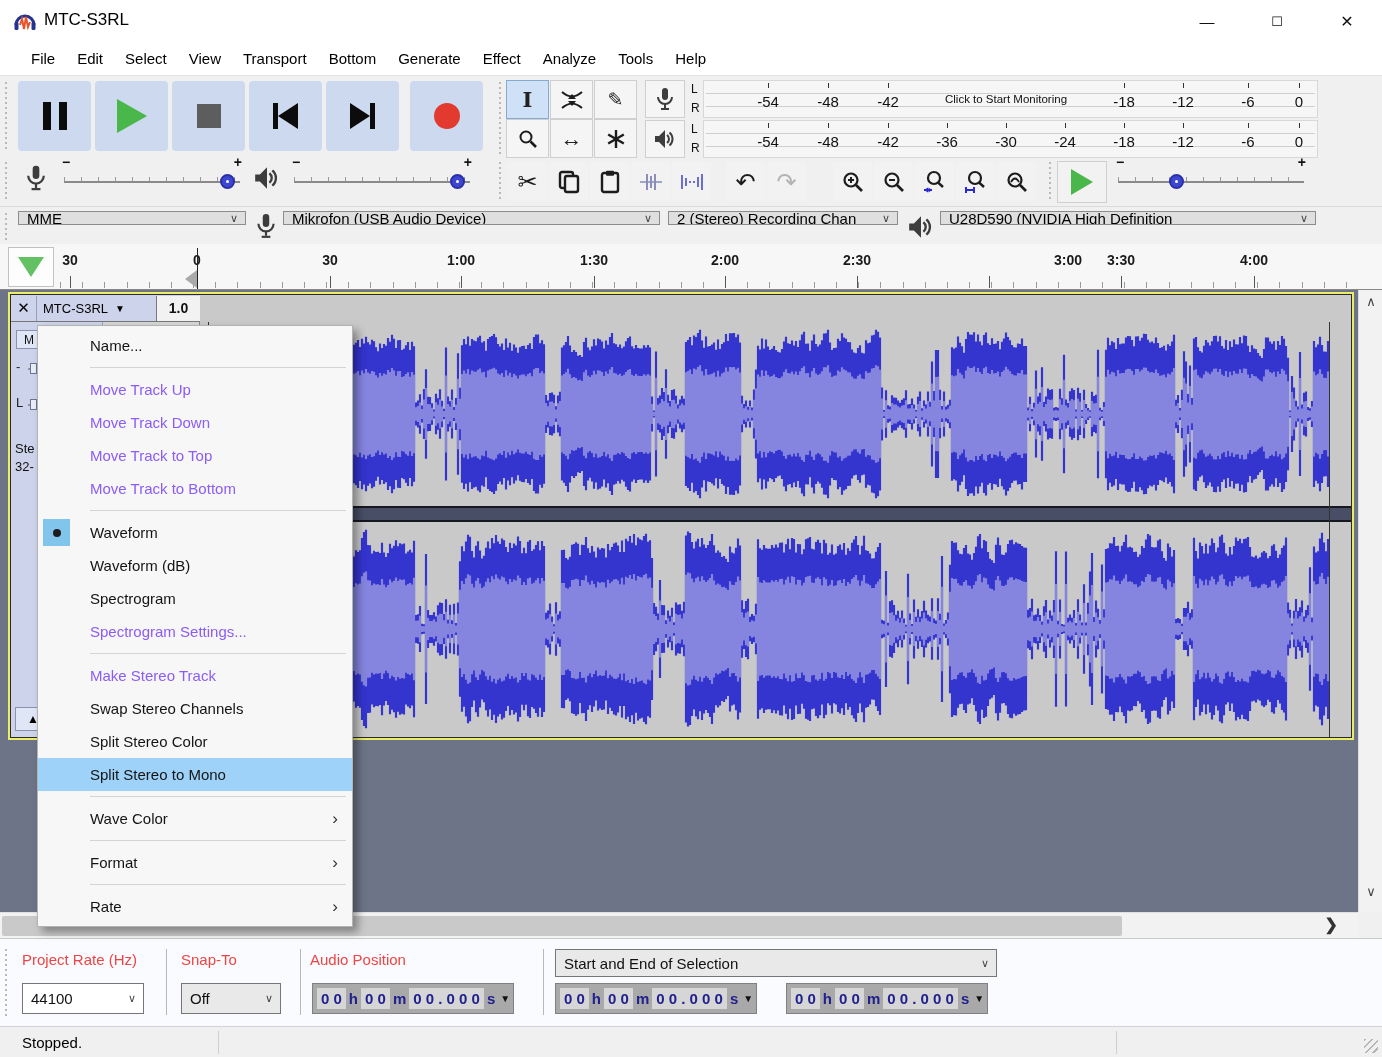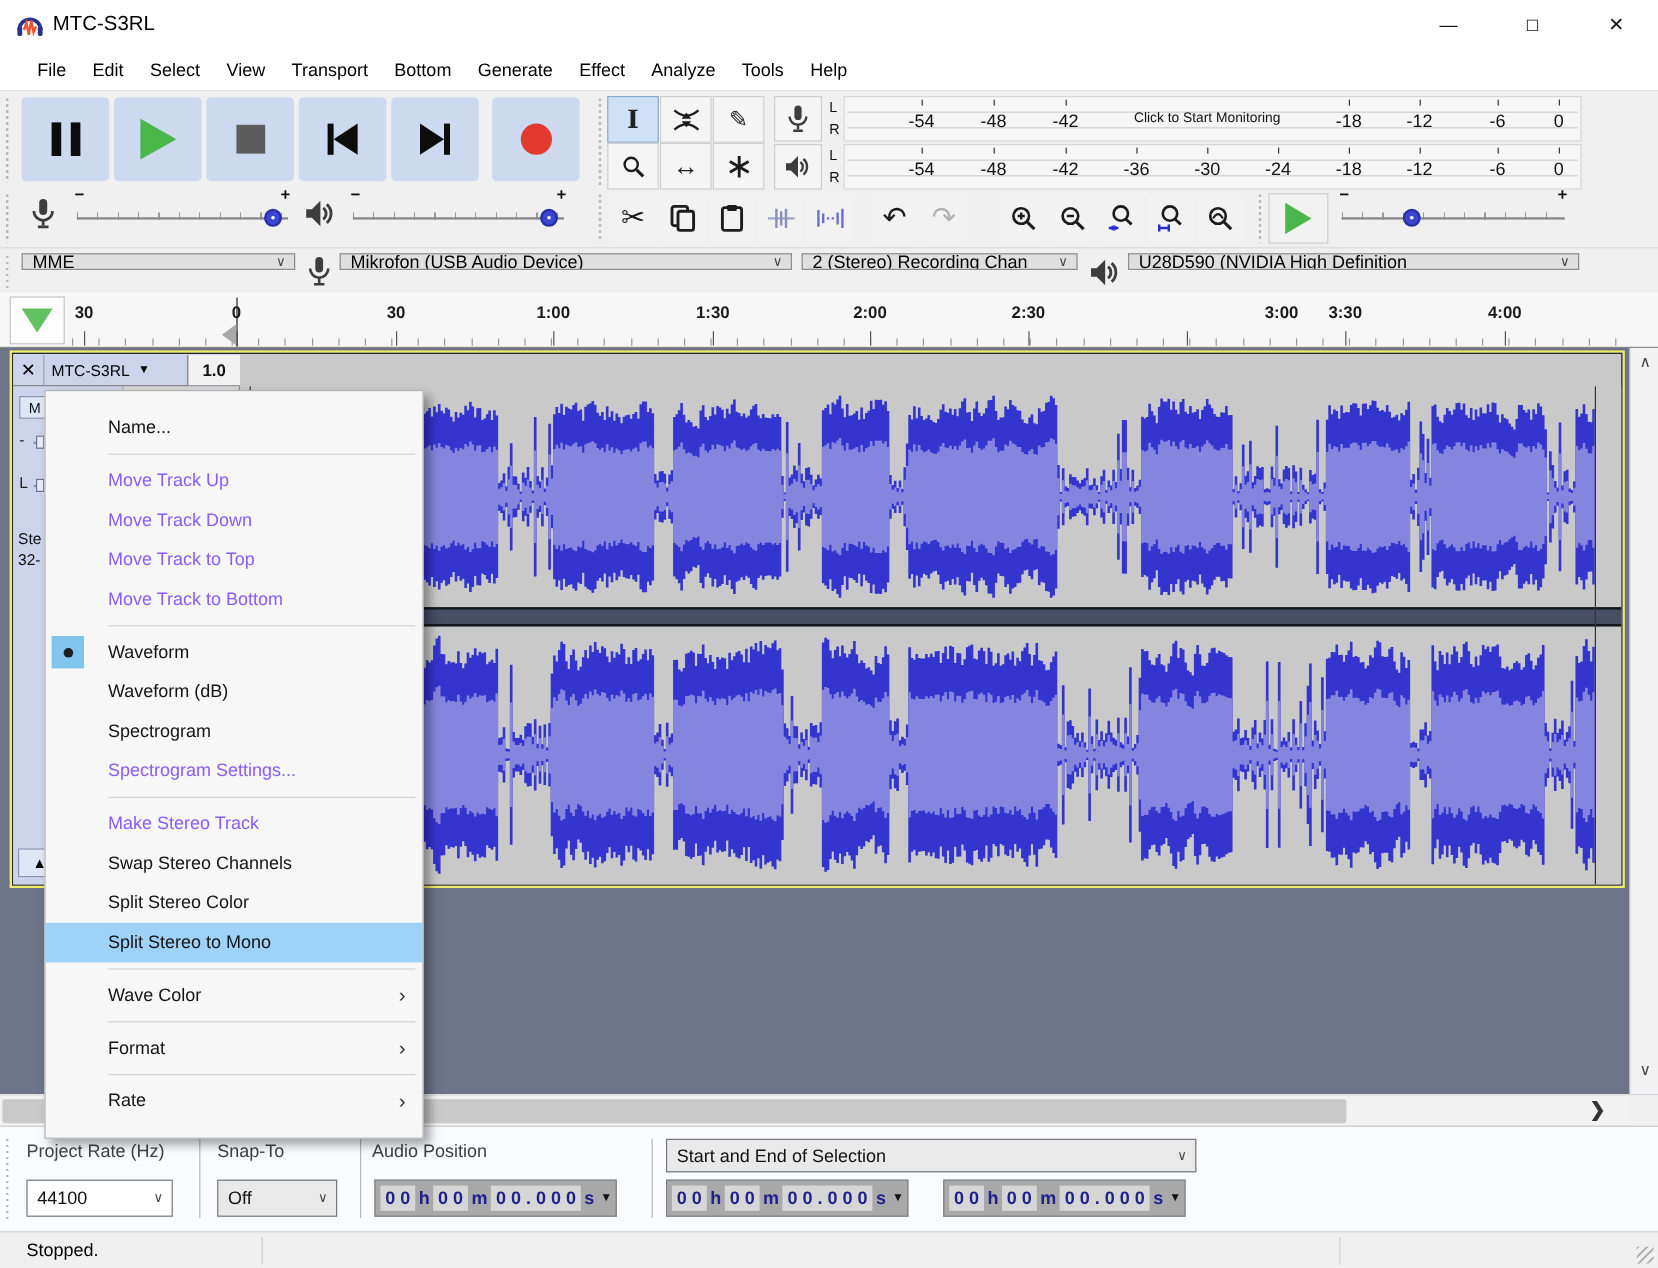--- a/index.html
+++ b/index.html
@@ -99,39 +99,39 @@
 
   
   #vscroll { position:absolute; right:0; top:0; width:24px; height:622px; background:#f2f2f2; border-left:1px solid #dcdcdc; }
   .scroll-arrow { position:absolute; left:0; width:24px; height:22px; display:flex; align-items:center; justify-content:center; color:#444; font-size:13px; }
   #hscroll { left:0; top:912px; width:1358px; height:26px; background:#f2f2f2; border-top:1px solid #e0e0e0; }
   #hthumb { position:absolute; left:2px; top:3px; width:1120px; height:20px; background:#c9c9c9; border-radius:2px; }
   #harrow { position:absolute; right:20px; top:2px; font-size:16px; font-weight:bold; color:#333; }
 
   
   #selbar { left:0; top:938px; width:1382px; height:88px; background:#fafbfe; border-top:1px solid #c9c9c9; }
-  .sel-label { position:absolute; top:12px; font-size:15px; color:#404040;text-align:right; }
+  .sel-label { position:absolute; top:12px; font-size:15px; color:#ef4444;text-align:right; }
   .sel-div { position:absolute; top:10px; height:66px; width:1px; background:#b9b9b9; }
   .selcombo { position:absolute; top:44px; height:31px; border:1px solid #767676; font-size:15px; display:flex; align-items:center; padding:0 8px; background:#fff; }
   .selcombo.gray { background:#e9e9e9; }
   .selcombo .chev { position:absolute; right:7px; font-size:11px; color:#444; }
   .timefield { position:absolute; height:31px; background:#a9a9a9; border:1px solid #808080; display:flex; align-items:center; padding:0 3px; font-weight:bold; font-size:15px; color:#20208f; }
   .timefield .cell { background:#d6d6d6; padding:2px 4px; margin:0 1px; }
   .timefield .unit { padding:0 2px; }
   .timefield .dd { color:#111; font-size:10px; margin-left:3px; }
 
   
   #statusbar { left:0; top:1026px; width:1382px; height:31px; background:#f0f0f0; border-top:1px solid #d2d2d2; }
   #status-text { position:absolute; left:22px; top:7px; font-size:15px; color:#000; }
   .status-div { position:absolute; top:4px; height:23px; width:1px; background:#cfcfcf; }
   #resize-grip { position:absolute; right:4px; bottom:4px; width:14px; height:14px;
      background-image:repeating-linear-gradient(135deg,#b5b5b5 0 2px, transparent 2px 5px); }
 
   
-  #ctxmenu { left:37px; top:325px; width:316px; background:#f7f7f7; border:1px solid #b3b3b3; box-shadow:5px 5px 8px rgba(0,0,0,0.35); padding:14px 0; z-index:50; }
+  #ctxmenu { left:37px; top:325px; width:316px; background:#f7f7f7; border:1px solid #b3b3b3; box-shadow:5px 5px 8px rgba(0,0,0,0.35); padding:3px 0; z-index:50; }
   .ctx-row { position:relative; height:33px; display:flex; align-items:center; padding-left:52px; font-size:15px; color:#141414; }
   .ctx-row.disabled { color:#8b5cf6; }
   .ctx-row.highlighted { background:#9fd2f8; }
   .ctx-radio { position:absolute; left:5px; top:3px; width:27px; height:27px; background:#82c5ec; display:flex; align-items:center; justify-content:center; }
   .ctx-radio::after { content:""; width:8px; height:8px; border-radius:50%; background:#1d1d1d; }
   .ctx-arrow { position:absolute; right:14px; font-size:17px; color:#333; }
   .ctx-sep { border-top:1px solid #d4d4d4; margin:5px 6px 5px 52px; }
 </style>
 </head>
 <body>

